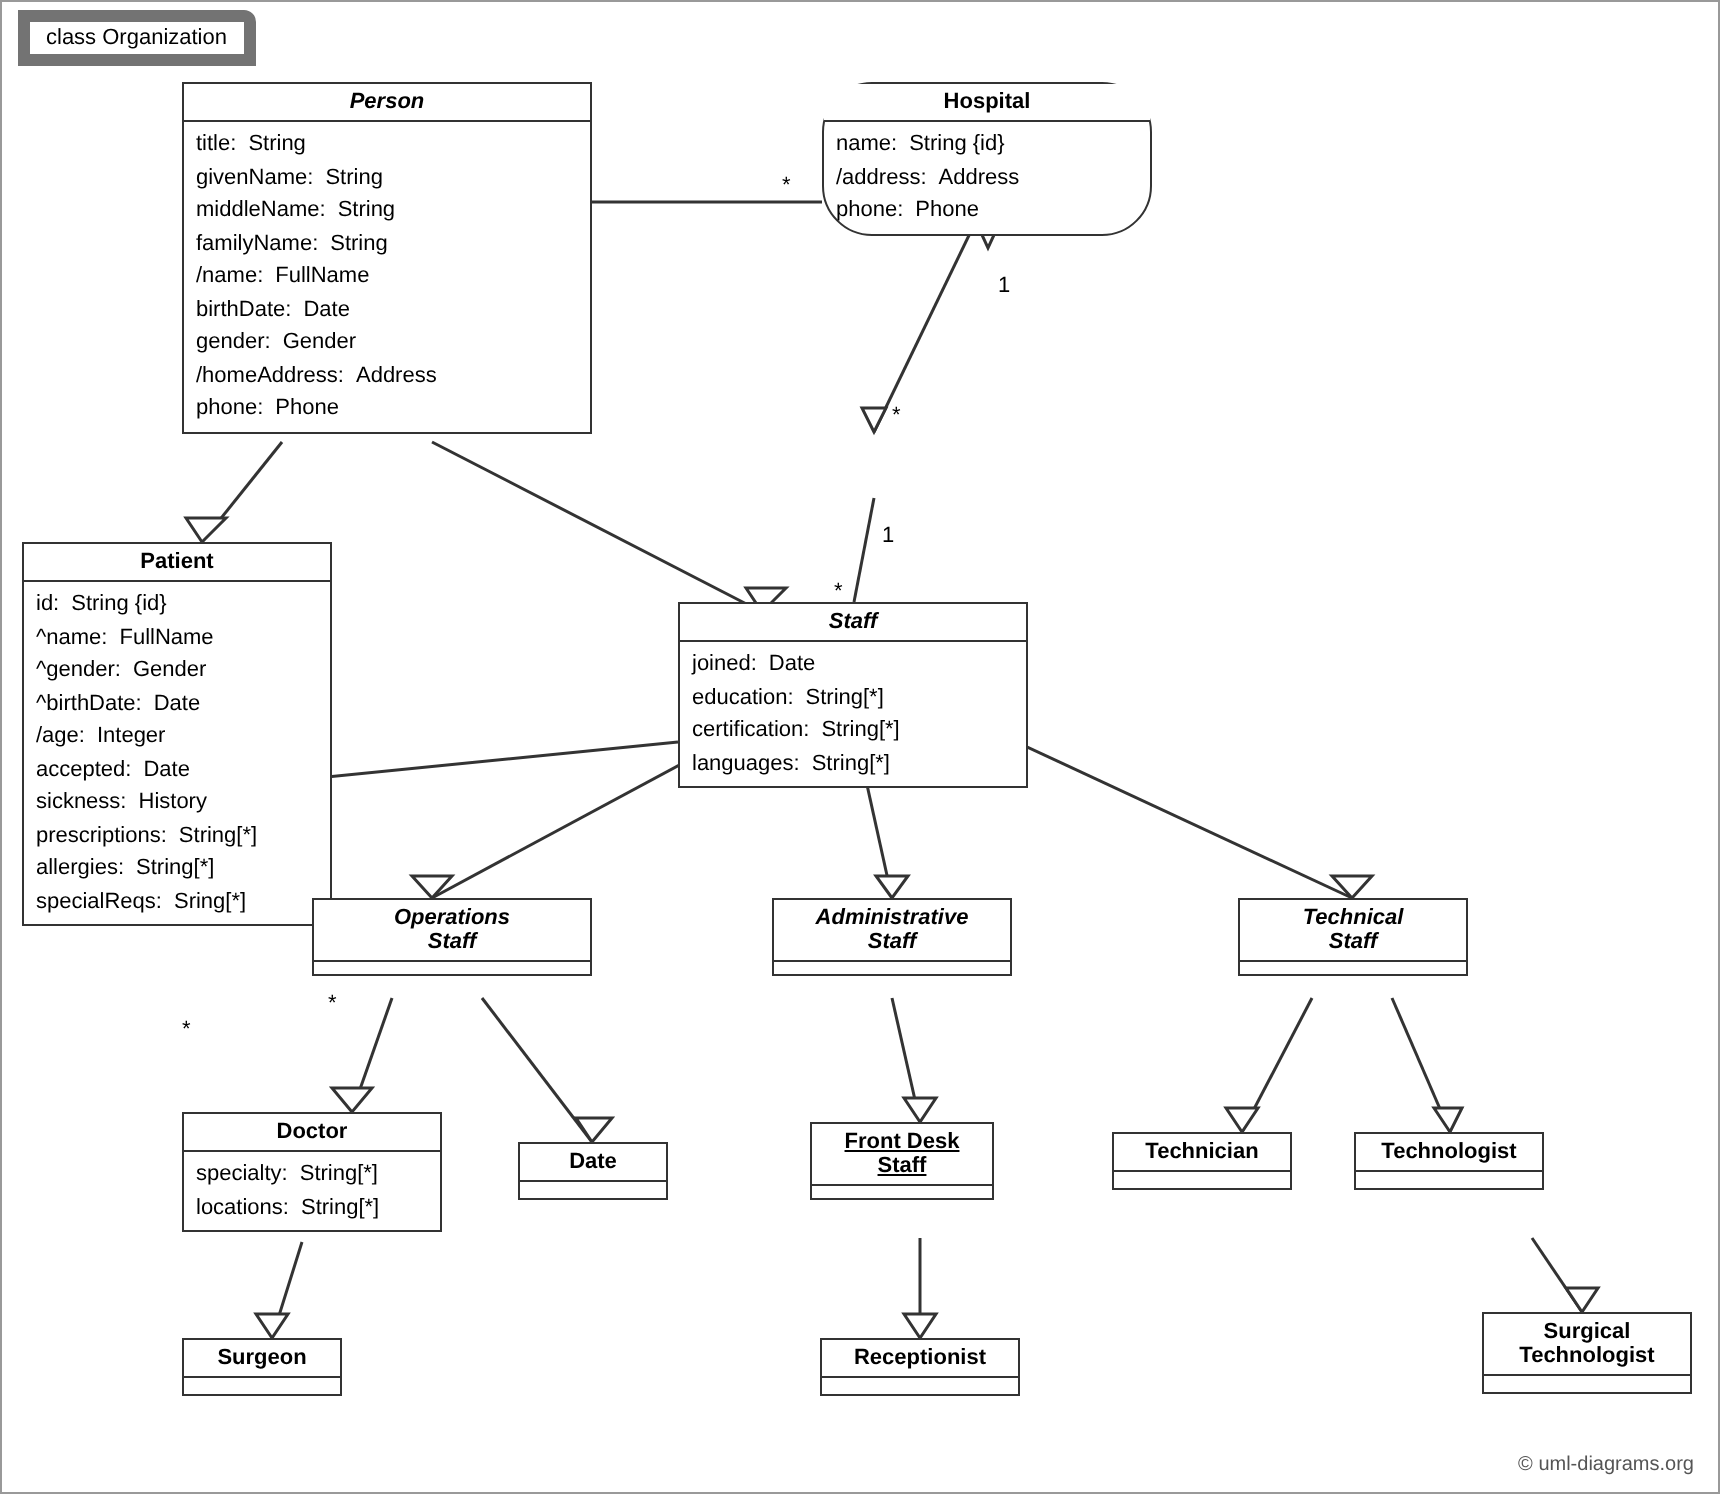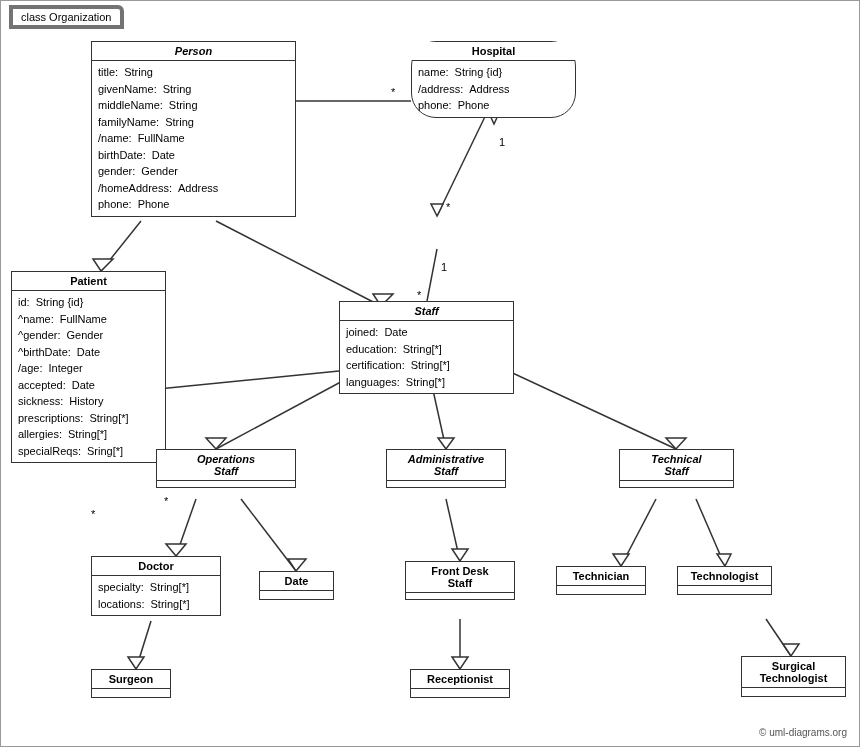--- a/index.html
+++ b/index.html
@@ -16,21 +16,21 @@
       position: relative;
       width: 860px;
       height: 747px;
       background: #fff;
       border: 1px solid #999;
     }
     .diagram-title {
       position: absolute;
       top: 4px;
       left: 8px;
-      border: 4px solid #737373;
+      border: 6px solid #737373;
       padding: 2px 8px;
       font-size: 11px;
       background: #fff;
       border-top-right-radius: 6px;
     }
     .uml-class {
       position: absolute;
       border: 1.5px solid #333;
       background: #fff;
       text-align: left;
@@ -308,21 +308,21 @@
           <span class="type">String[*]</span>
         </div>
     </div>
   </div>
 
   <div class="uml-class" style="left:258px; top:570px; width:75px;">
     <div class="class-header">Date</div>
     <div class="class-body" style="height:8px;"></div>
   </div>
 
-  <div class="uml-class" style="left:404px; top:560px; width:110px;">
+  <div class="uml-class" style="left:404px; top:560px; width:92px;text-decoration:underline;">
     <div class="class-header">Front Desk<br>Staff</div>
     <div class="class-body" style="height:6px;"></div>
   </div>
 
   <div class="uml-class" style="left:555px; top:565px; width:90px;">
     <div class="class-header">Technician</div>
     <div class="class-body" style="height:8px;"></div>
   </div>
 
   <div class="uml-class" style="left:676px; top:565px; width:95px;">

